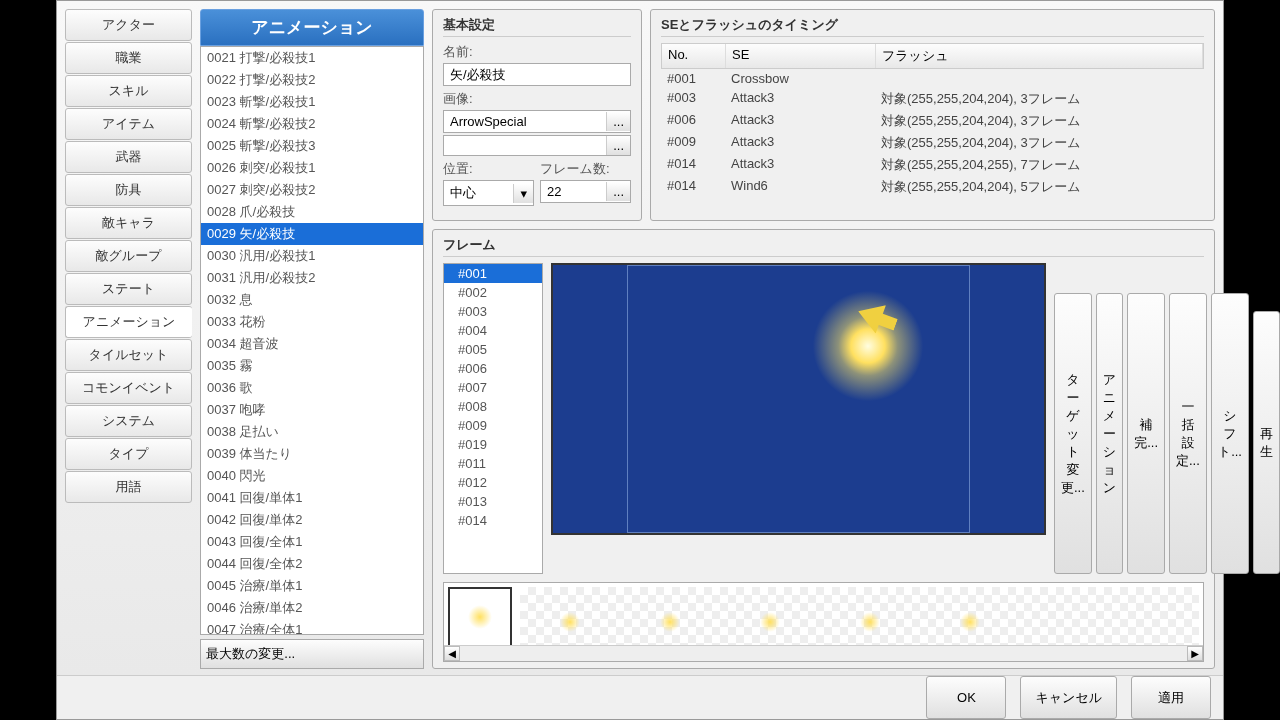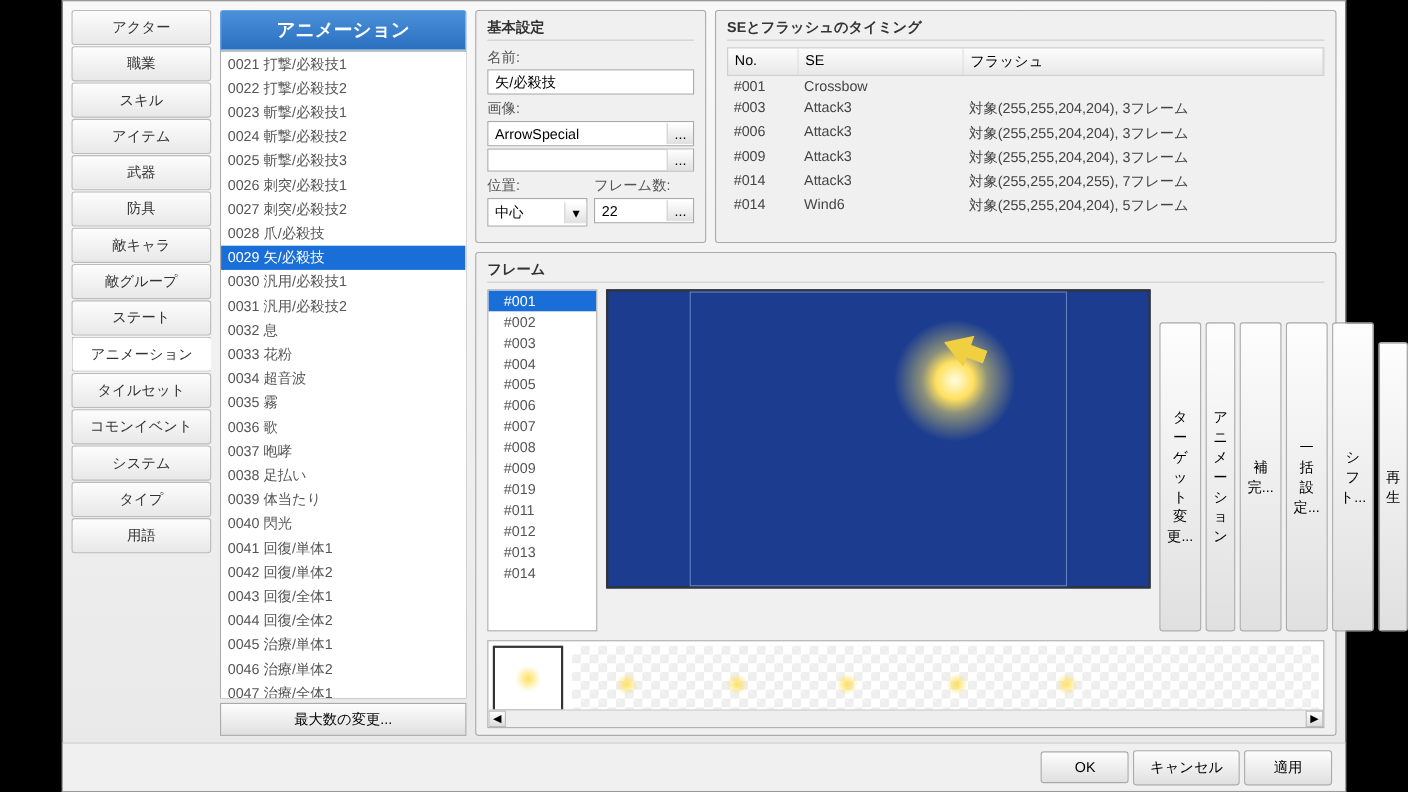--- a/index.html
+++ b/index.html
@@ -7,21 +7,21 @@
 .app { position: absolute; left: 56px; top: 0; width: 1168px; height: 720px; background: linear-gradient(#f8f8f8, #e8e8e8); border: 1px solid #999; }
 .main-area { display: flex; padding: 8px; gap: 8px; height: 676px; }
 .left-tabs { width: 127px; display: flex; flex-direction: column; gap: 1px; }
 .left-tabs .tab { background: linear-gradient(#fdfdfd, #e8e8e8); border: 1px solid #bbb; border-radius: 3px; padding: 6px 4px; text-align: center; color: #333; cursor: pointer; }
 .left-tabs .tab.sel { background: #fff; border-right: none; position: relative; z-index: 2; }
 .mid-col { width: 224px; display: flex; flex-direction: column; }
 .title-bar { background: linear-gradient(#4a90d9, #2a70c0); color: #fff; font-weight: bold; text-align: center; padding: 6px; border: 1px solid #6aa0e0; border-radius: 3px 3px 0 0; font-size: 17px; }
 .anim-list-wrap { flex: 1; border: 1px solid #aaa; background: #fff; overflow-y: scroll; }
 .anim-list .item { padding: 2px 6px; color: #555; white-space: nowrap; cursor: pointer; }
 .anim-list .item.sel { background: #1a6ed8; color: #fff; }
-.max-change { margin-top: 4px; background: linear-gradient(#fdfdfd, #e0e0e0); border: 1px solid #aaa; padding: 5px; text-align: center; cursor: pointer; }
+.max-change { margin-top: 4px; background: linear-gradient(#fdfdfd, #e0e0e0); border: 1px solid #aaa; padding: 5px; text-align: left; cursor: pointer; }
 .right-col { flex: 1; display: flex; flex-direction: column; gap: 8px; }
 .top-row { display: flex; gap: 8px; height: 212px; }
 .panel { border: 1px solid #aaa; border-radius: 3px; padding: 6px 10px; background: #f0f0f0; flex: 1; }
 .panel-title { font-weight: bold; color: #333; border-bottom: 1px solid #ccc; margin-bottom: 6px; padding-bottom: 2px; }
 .basic-panel { width: 210px; flex: none; }
 .field-label { color: #555; margin-top: 4px; }
 .text-input { width: 100%; border: 1px solid #aaa; padding: 3px 6px; background: #fff; margin-top: 2px; }
 .combo { display: flex; align-items: center; border: 1px solid #aaa; background: #fff; margin-top: 2px; }
 .combo span { flex: 1; padding: 3px 6px; }
 .combo .btn { border-left: 1px solid #ccc; padding: 2px 6px; cursor: pointer; background: linear-gradient(#fff,#e0e0e0); }
@@ -44,21 +44,21 @@
 .canvas .arrow { position: absolute; left: 62%; top: 14%; width: 40px; height: 30px; background: #f0d040; transform: rotate(20deg); clip-path: polygon(0 50%, 60% 0, 60% 30%, 100% 30%, 100% 70%, 60% 70%, 60% 100%); }
 .side-buttons { width: 150px; display: flex; gap: 4px; padding-top: 30px; }
 .side-buttons button { background: linear-gradient(#fdfdfd,#e0e0e0); border: 1px solid #aaa; border-radius: 3px; padding: 6px; cursor: pointer; }
 .thumb-strip { height: 80px; border: 1px solid #aaa; background: #fff; margin-top: 8px; position: relative; display:flex; overflow:hidden; }
 .thumb-strip .thumb { width: 64px; height: 60px; margin: 4px; border: 2px solid #666; background: #fff; display:flex; align-items:center; justify-content:center; }
 .thumb-strip .thumb.sel { border: 2px solid #333; }
 .checker { flex:1; background-image: linear-gradient(45deg,#eee 25%,transparent 25%,transparent 75%,#eee 75%),linear-gradient(45deg,#eee 25%,transparent 25%,transparent 75%,#eee 75%); background-size: 16px 16px; background-position: 0 0, 8px 8px; margin:4px; display:flex; align-items:center; gap:80px; padding-left:40px; }
 .checker .sp { width:20px; height:20px; background: radial-gradient(#ffe060, transparent 70%); }
 .thumb-sb { position:absolute; bottom:0; left:0; right:0; height:16px; background:#eee; border-top:1px solid #ccc; display:flex; justify-content:space-between; }
 .thumb-sb span { width:16px; text-align:center; background:linear-gradient(#fff,#ddd); border:1px solid #bbb; cursor:pointer; font-size:10px; line-height:14px; }
-.bottom-bar { position: absolute; bottom: 0; left: 0; right: 0; height: 44px; border-top: 1px solid #ccc; background: #f0f0f0; display: flex; justify-content: flex-end; align-items: center; padding: 0 12px; gap: 4px; }
+.bottom-bar { position: absolute; bottom: 0; left: 0; right: 0; height: 44px; border-top: 1px solid #ccc; background: #f0f0f0; display: flex; justify-content: flex-end; padding: 0 12px; gap: 14px; }
 .bottom-bar button { min-width: 80px; padding: 6px 14px; background: linear-gradient(#fdfdfd,#e0e0e0); border: 1px solid #aaa; border-radius: 3px; cursor: pointer; }
 ::-webkit-scrollbar { width: 16px; }
 ::-webkit-scrollbar-track { background: #f0f0f0; }
 ::-webkit-scrollbar-thumb { background: #c0c0c0; border: 1px solid #aaa; }
 ::-webkit-scrollbar-button { background: linear-gradient(#fff,#ddd); border: 1px solid #aaa; height:16px; }
 </style>
 </head>
 <body>
 
 <div class="app">

